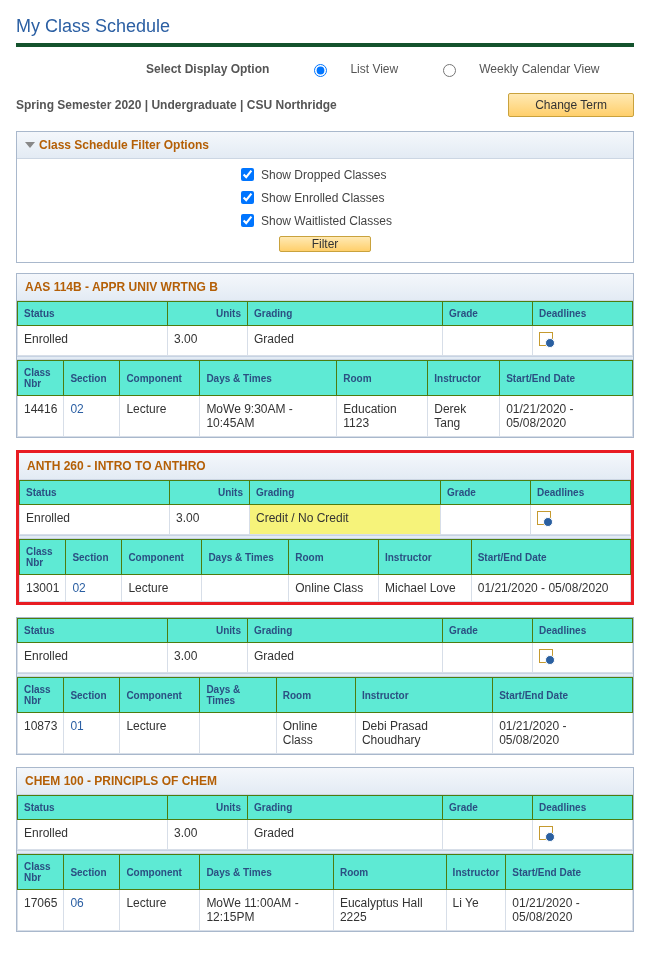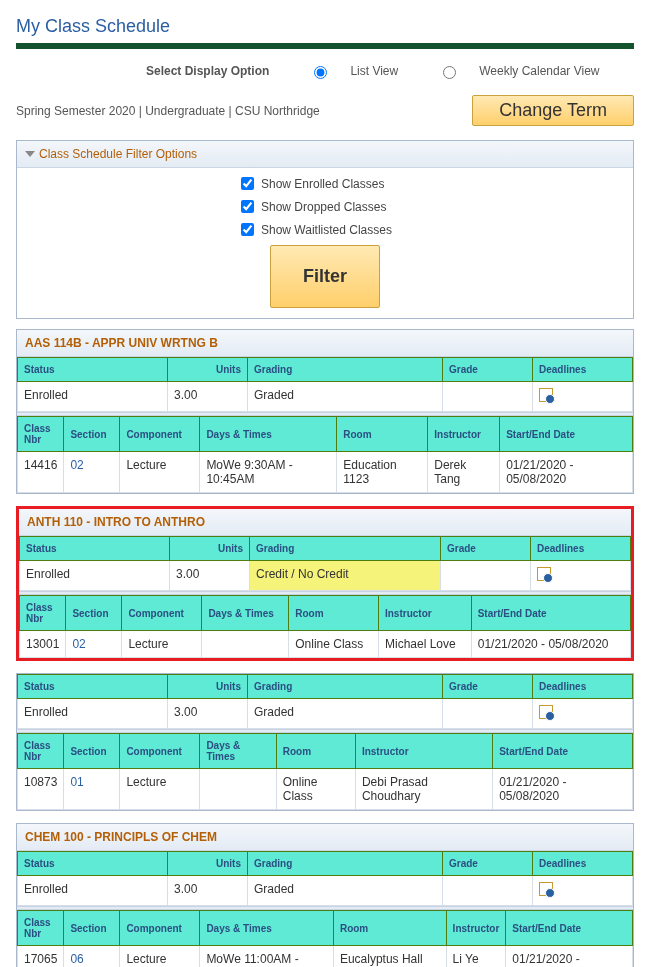--- a/index.html
+++ b/index.html
@@ -11,57 +11,57 @@
     padding: 16px;
     width: 650px;
     background: #fff;
   }
   .page-title {
     color: #2b5fa3;
     font-size: 18px;
     font-weight: normal;
     margin: 0 0 6px 0;
     padding-bottom: 6px;
-    border-bottom: 6px solid #14532d;
+    border-bottom: 4px solid #14532d;
   }
   .display-option-row {
     display: flex;
     align-items: center;
     gap: 40px;
     margin: 14px 0 16px 130px;
     font-weight: bold;
     color: #555;
   }
   .display-option-row label { font-weight: normal; display: flex; align-items: center; gap: 20px; }
   .term-row {
     display: flex;
     justify-content: space-between;
     align-items: center;
     margin-bottom: 14px;
   }
-  .term-label { font-weight: normal; color: #555; }
+  .term-label { font-weight: bold; color: #555; }
   .btn-orange {
     background: linear-gradient(#ffe9b3, #ffcf6b);
     border: 1px solid #c9a23d;
     color: #333;
-    font-size: 18px;
+    font-size: 12px;
     padding: 4px 26px;
     cursor: pointer;
     border-radius: 2px;
   }
-  .btn-orange.filter { padding: 20px 32px; font-weight: bold; }
+  .btn-orange.filter { padding: 0 32px; }
   .filter-box {
     border: 1px solid #a9b8cc;
     margin-bottom: 10px;
   }
   .filter-header {
     background: linear-gradient(#f4f7fb, #e3ebf4);
     padding: 6px 8px;
     color: #b45f06;
-    font-weight: normal;
+    font-weight: bold;
     border-bottom: 1px solid #ccd6e3;
     display: flex;
     align-items: center;
     gap: 4px;
   }
   .filter-body {
     padding: 6px 0 10px 0;
     text-align: center;
   }
   .filter-body .chk-row {
@@ -173,25 +173,25 @@
 </div>
 
 <div class="filter-box">
   <div class="filter-header">
     <span class="chevron"></span>
     <span>Class Schedule Filter Options</span>
   </div>
   <div class="filter-body">
     <div class="chk-row">
       <input type="checkbox" checked="" style="">
-      <span>Show Enrolled Classes</span>
+      <span>Show Dropped Classes</span>
     </div>
     <div class="chk-row">
       <input type="checkbox" checked="" style="">
-      <span>Show Dropped Classes</span>
+      <span>Show Enrolled Classes</span>
     </div>
     <div class="chk-row">
       <input type="checkbox" checked="" style="">
       <span>Show Waitlisted Classes</span>
     </div>
     <div style="margin-top:6px;">
       <button class="btn-orange filter">Filter</button>
     </div>
   </div>
 </div>
@@ -235,21 +235,21 @@
             <td>Lecture</td>
             <td>MoWe 9:30AM - 10:45AM</td>
             <td>Education 1123</td>
             <td>Derek Tang</td>
             <td>01/21/2020 - 05/08/2020</td>
           </tr>
         </tbody>
       </table>
     </div>
     <div class="class-box highlight">
-      <div class="class-header">ANTH 110 - INTRO TO ANTHRO</div>
+      <div class="class-header">ANTH 260 - INTRO TO ANTHRO</div>
       <table class="inner">
         <tbody>
           <tr>
             <th style="width:150px">Status</th>
             <th style="width:80px;text-align:right">Units</th>
             <th class="hl">Grading</th>
             <th style="width:90px">Grade</th>
             <th style="width:100px">Deadlines</th>
           </tr>
           <tr>

